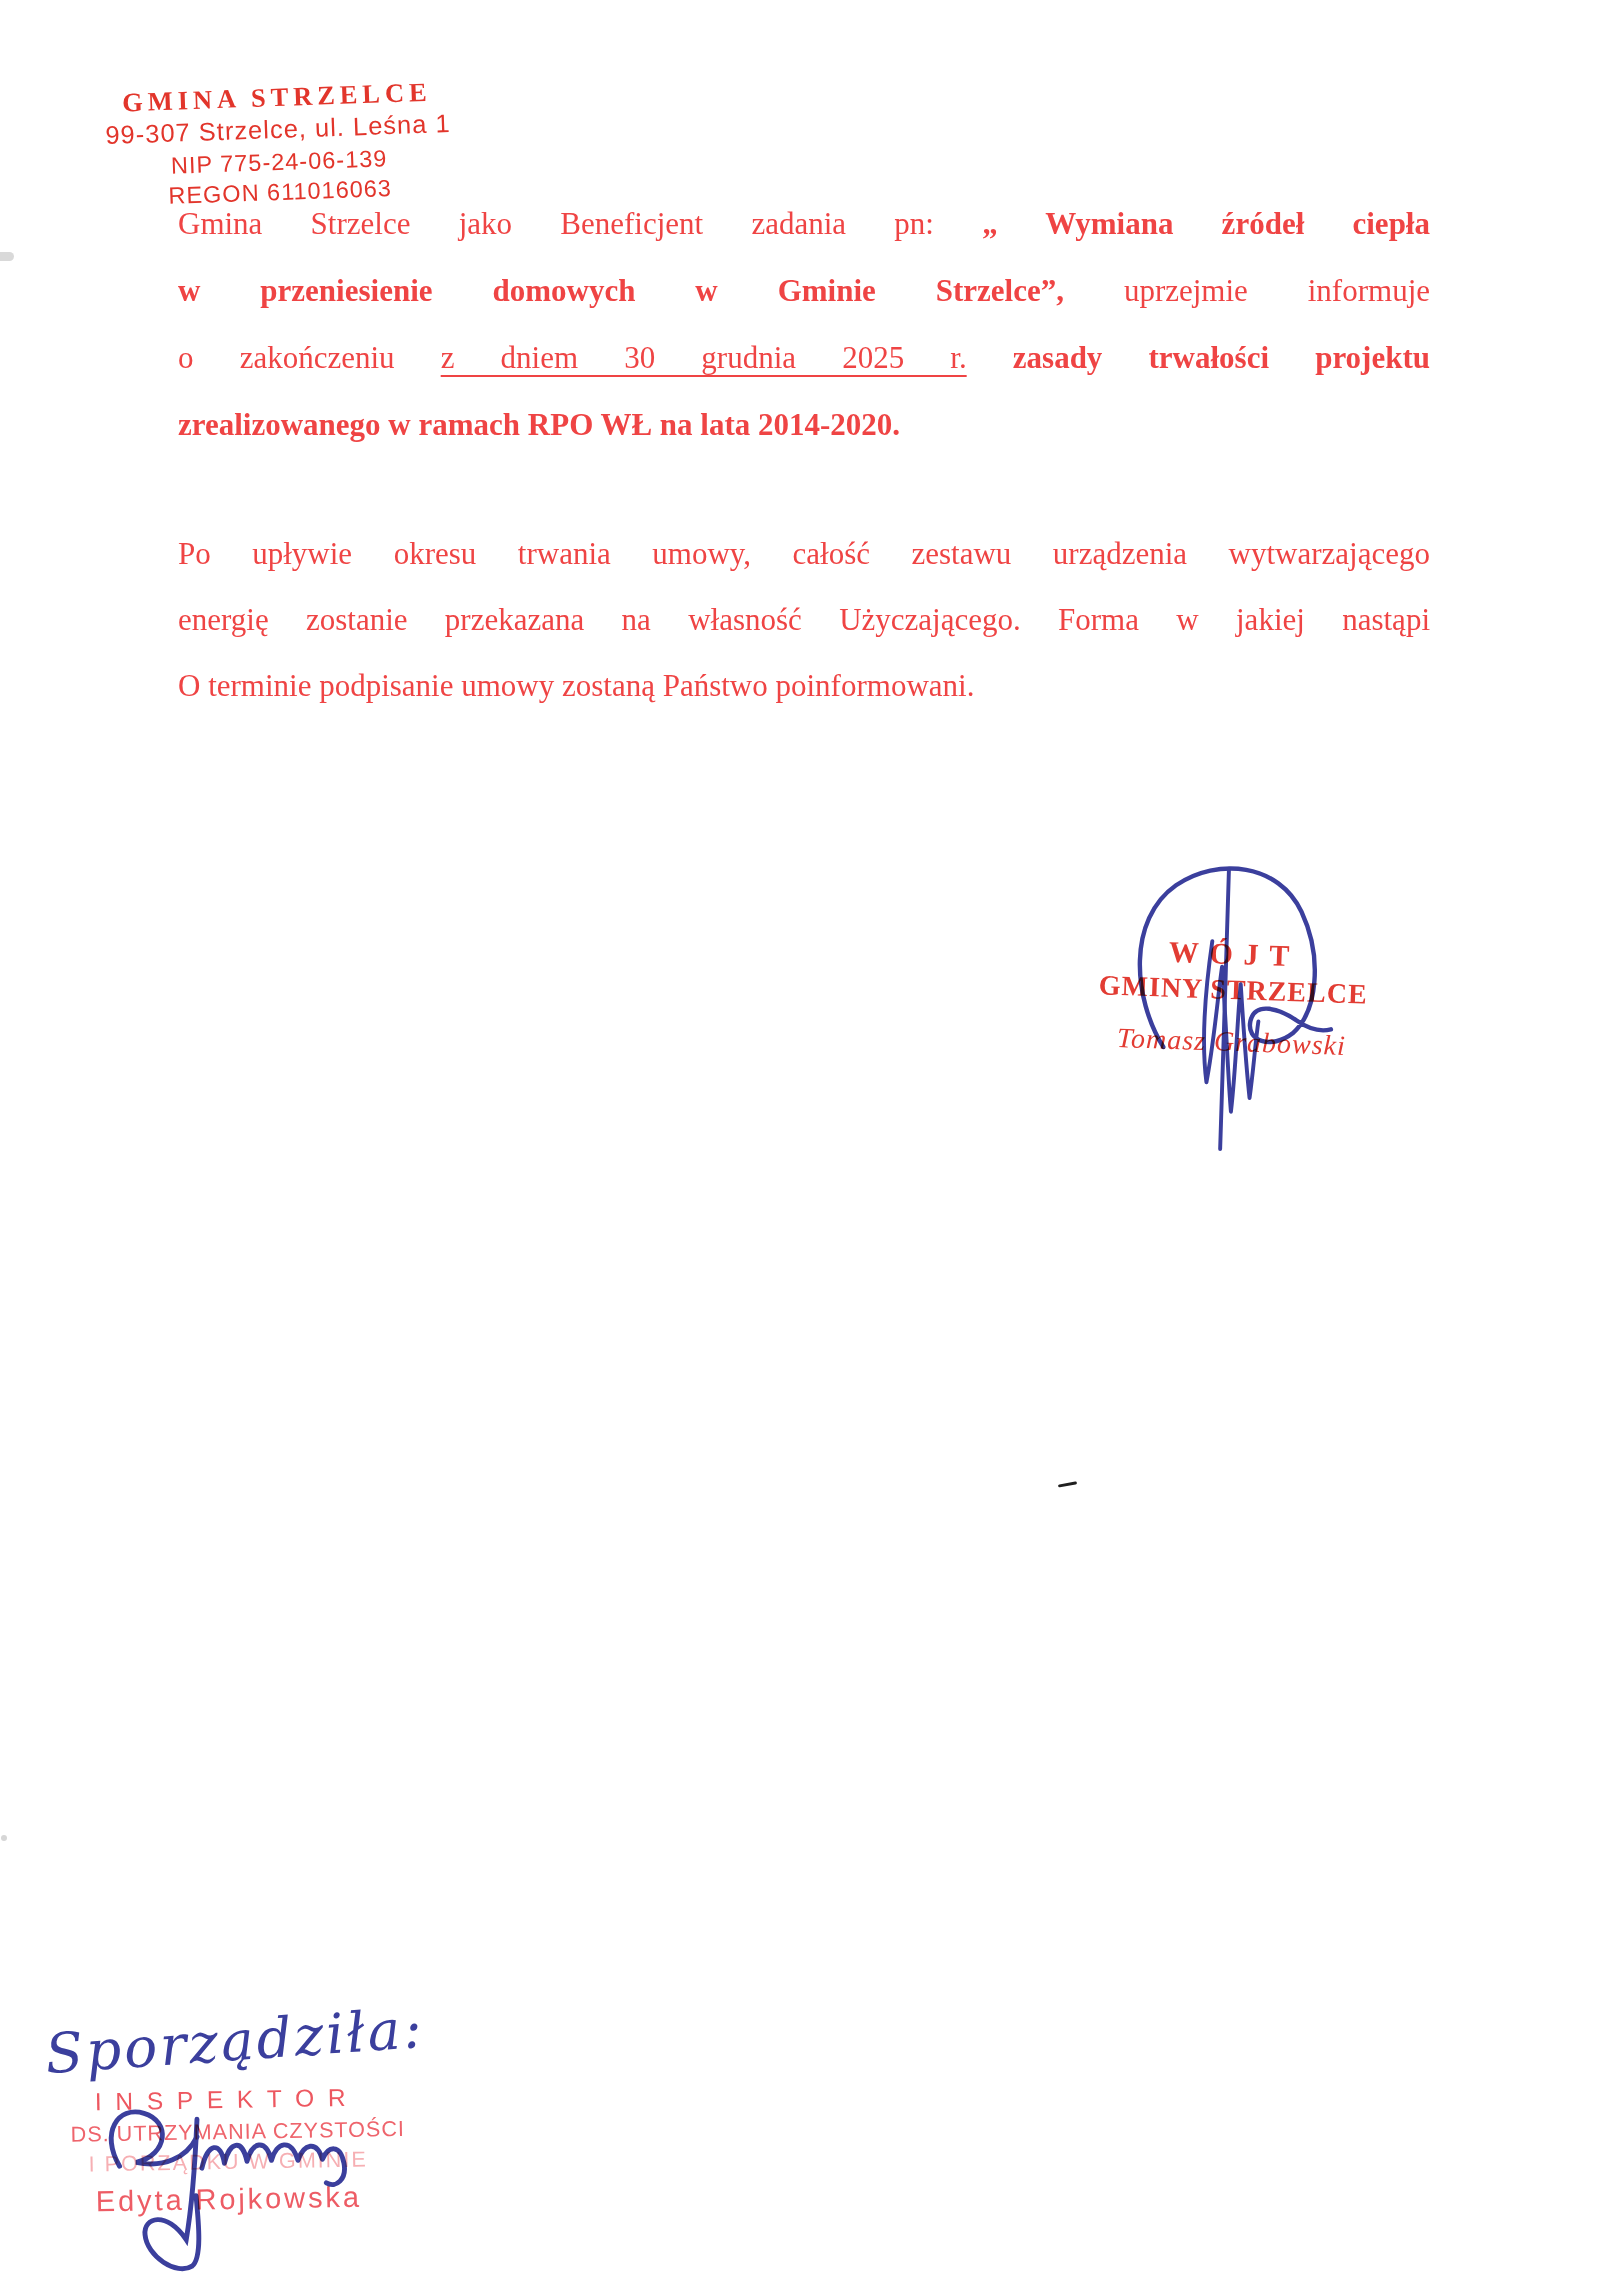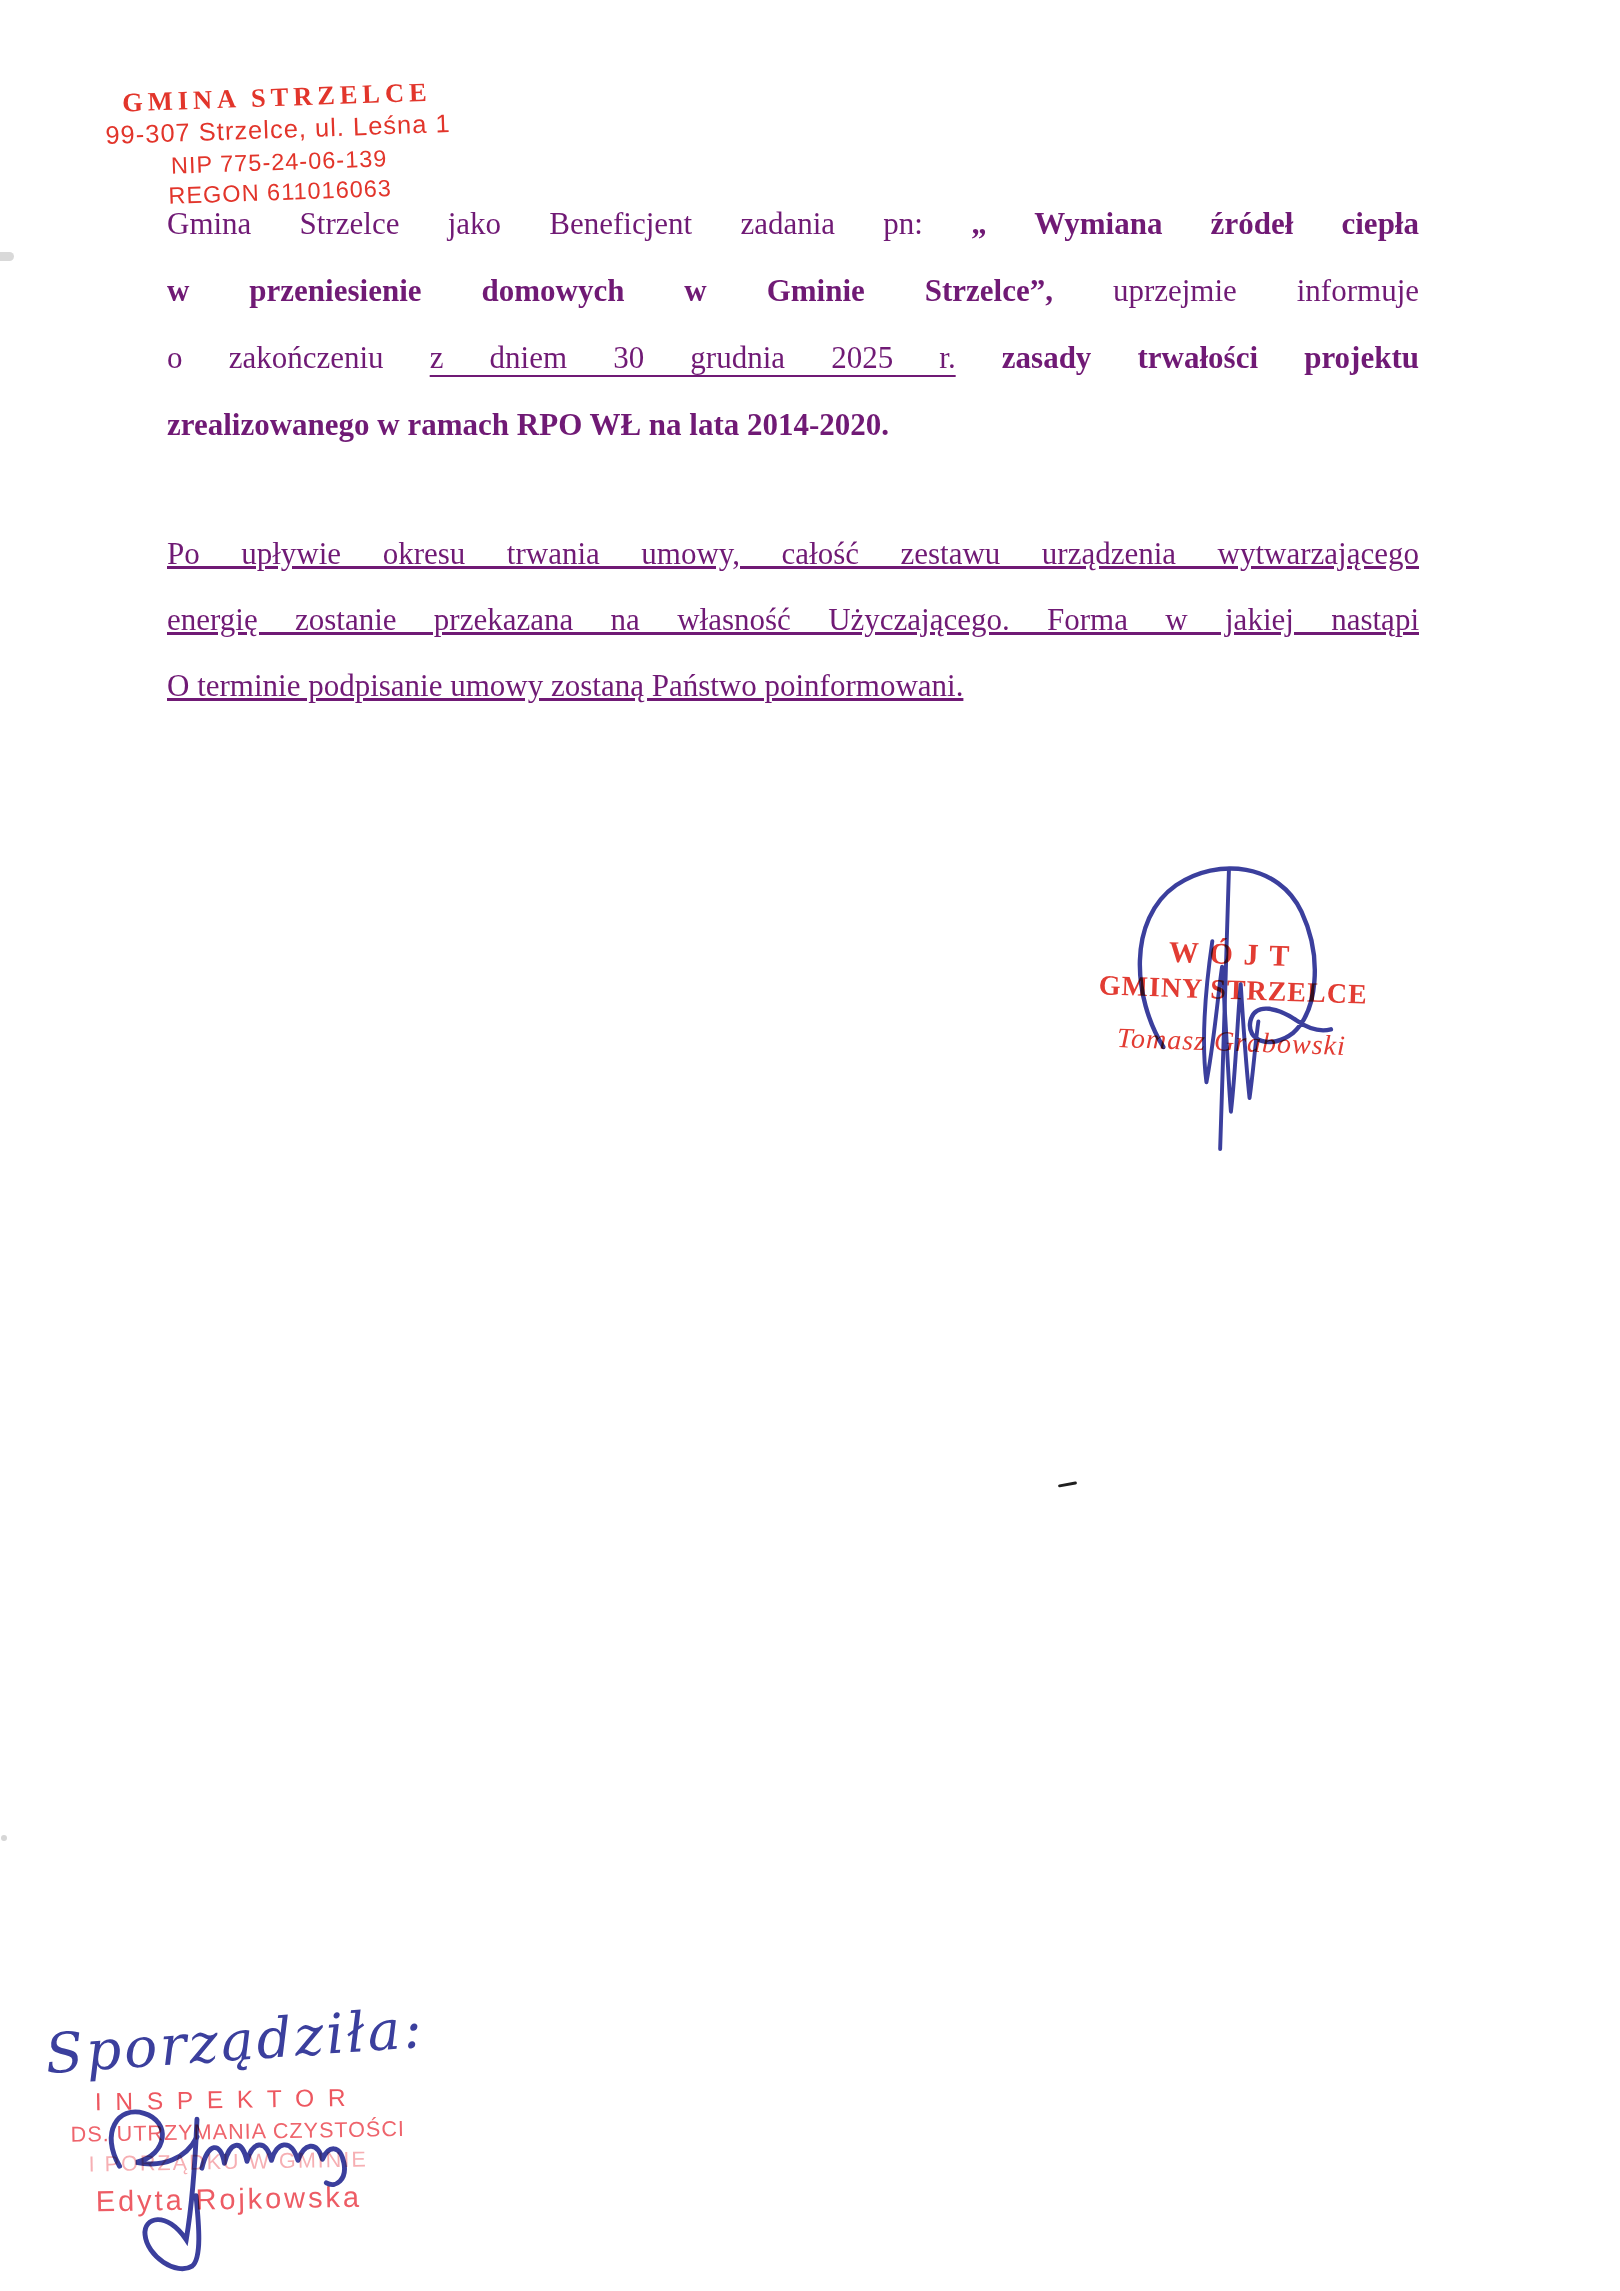--- a/index.html
+++ b/index.html
@@ -29,27 +29,27 @@
   .addr-line {
     font-family: "Liberation Sans", sans-serif;
     font-size: 25.5px; letter-spacing: 1px; margin-top: 2px;
     white-space: nowrap;
   }
   .addr-small { font-size: 23.5px; margin-top: 4.9px; }
   .addr-smaller { font-size: 23.5px; margin-top: 2.9px; }
 
   
   .para {
-    width: 1252px; left: 167px;
-    color: #701a75;
+    width: 1252px; left: 178px;
+    color: #ef4444;
     font-size: 31px;
     line-height: 67px;
   }
   .p1 { top: 190px; }
-  .p2 { top: 521px; line-height: 66px; text-decoration: underline; }
+  .p2 { top: 521px; line-height: 66px; }
   .line { text-align: justify; text-align-last: justify; }
   .line.last { text-align: right; text-align-last: left; }
   .b  { font-weight: bold; }
   .bi { font-weight: bold; }
   .u  { text-decoration: underline; text-decoration-thickness: 2px; text-underline-offset: 6.9px; }
 
   
   .mayor-stamp {
     left: 1090px; top: 937px; width: 286px;
     text-align: center;

